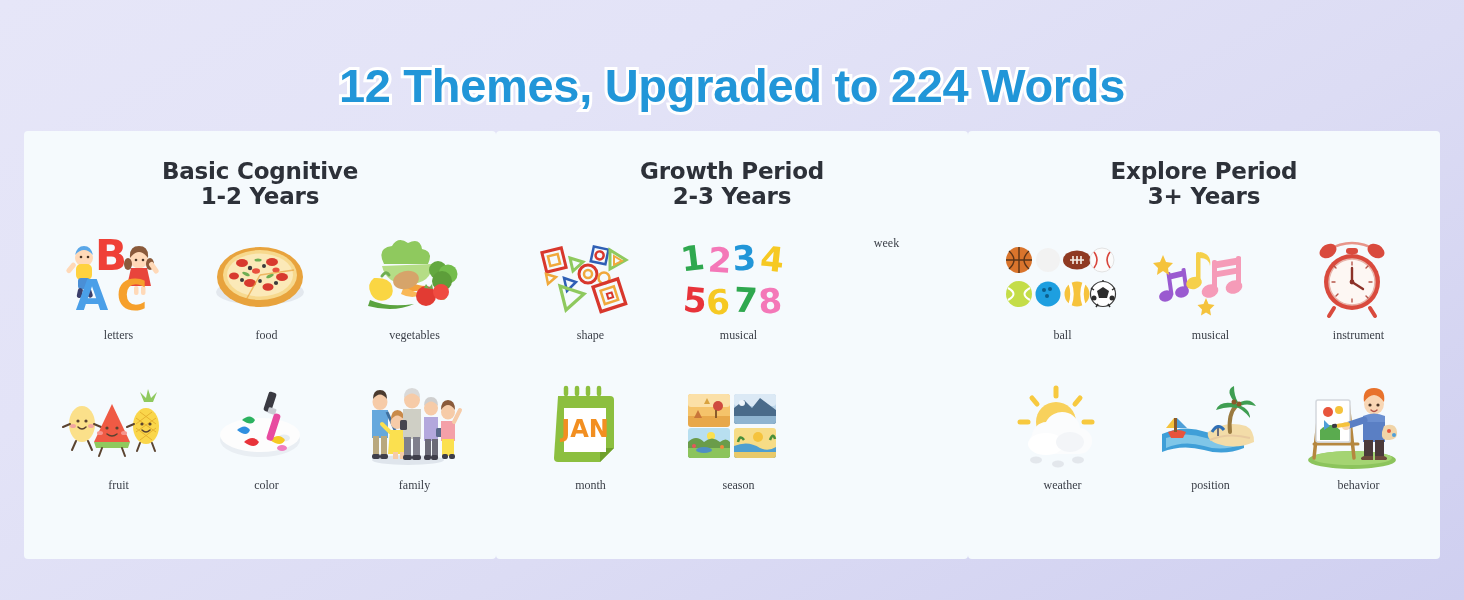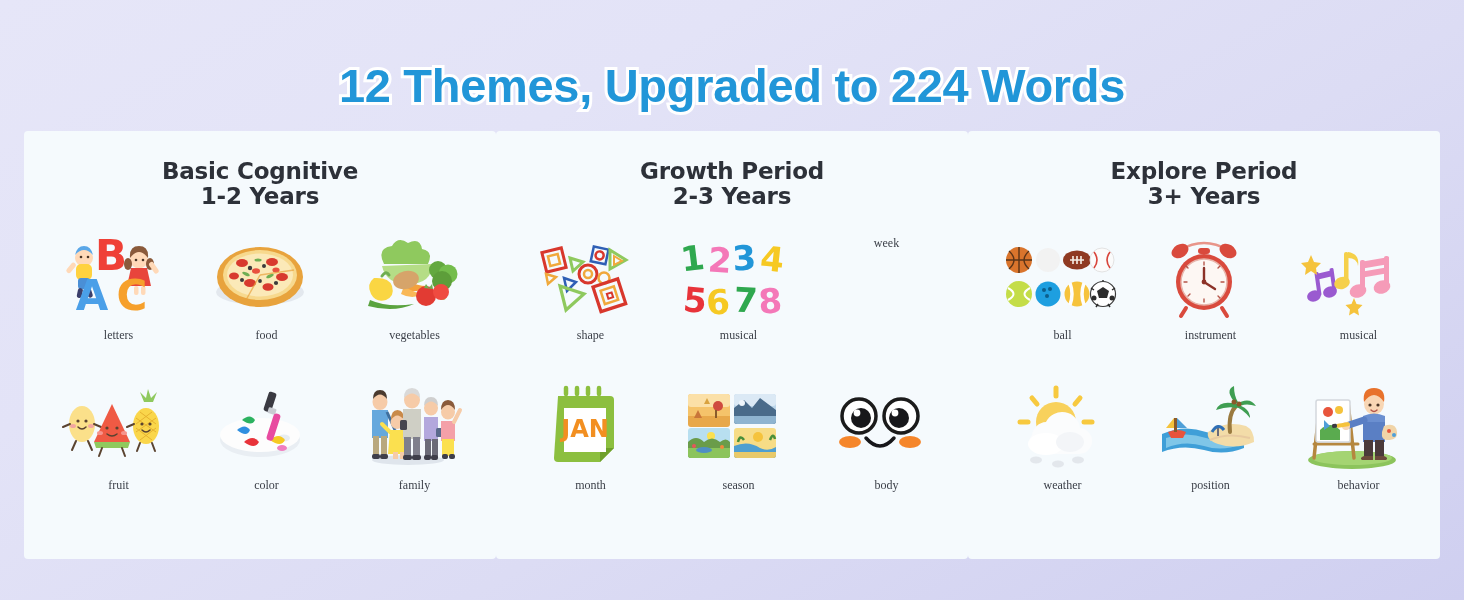--- a/index.html
+++ b/index.html
@@ -452,36 +452,20 @@
               <path d="M56 66 q14 -6 26 2 q8 4 16 -1 v8 a3 3 0 0 1 -3 3 h-36 a3 3 0 0 1 -3 -3z" fill="#4f9fd0"></path>
               <path d="M56 72 h42 v3 a3 3 0 0 1 -3 3 h-36 a3 3 0 0 1 -3 -3z" fill="#e8c96a"></path>
               <path d="M60 62 q2 -8 6 -2" stroke="#4a8f3a" stroke-width="2.5" fill="none"></path>
               <path d="M92 60 q3 -8 5 -1" stroke="#4a8f3a" stroke-width="2.5" fill="none"></path>
             </g>
           </svg>
         </div>
         <div class="cell-label">season</div>
       </div>
 
-      <div class="cell">
-        <div class="art">
-          <svg viewBox="0 0 108 92" width="108" height="92">
-            <circle cx="33" cy="36" r="17" fill="#ffffff" stroke="#1b1b1b" stroke-width="3.5"></circle>
-            <circle cx="75" cy="36" r="17" fill="#ffffff" stroke="#1b1b1b" stroke-width="3.5"></circle>
-            <circle cx="35" cy="38" r="10" fill="#17171a"></circle>
-            <circle cx="73" cy="38" r="10" fill="#17171a"></circle>
-            <circle cx="31" cy="33" r="3.4" fill="#ffffff"></circle>
-            <circle cx="69" cy="33" r="3.4" fill="#ffffff"></circle>
-            <ellipse cx="24" cy="62" rx="11" ry="6" fill="#f5862b"></ellipse>
-            <ellipse cx="84" cy="62" rx="11" ry="6" fill="#f5862b"></ellipse>
-            <path d="M40 58 q14 16 28 0" stroke="#17171a" stroke-width="3.5" fill="none" stroke-linecap="round"></path>
-          </svg>
-        </div>
-        <div class="cell-label">body</div>
-      </div>
 
     </div>
   </div>
 
   <div class="card">
     <div class="card-heading">Explore Period
 3+ Years</div>
     <div class="grid">
 
       <div class="cell">
@@ -519,20 +503,54 @@
             <g>
               <circle cx="101" cy="64" r="12.5" fill="#ffffff" stroke="#3a3a3a" stroke-width="1.2"></circle>
               <path d="M101 57 l6 4 l-2 7 h-8 l-2 -7z" fill="#2c2c2c"></path>
               <path d="M101 51 v-1 M92 60 l-3 -2 M110 60 l3 -2 M96 74 l-2 3 M106 74 l2 3" stroke="#2c2c2c" stroke-width="1.5"></path>
               <circle cx="92" cy="68" r="2.5" fill="#2c2c2c"></circle>
               <circle cx="110" cy="68" r="2.5" fill="#2c2c2c"></circle>
             </g>
           </svg>
         </div>
         <div class="cell-label">ball</div>
+      </div>
+
+      <div class="cell">
+        <div class="art">
+          <svg viewBox="0 0 108 92" width="108" height="92">
+
+            <g fill="#9a5ad0">
+              <rect x="18" y="42" width="4" height="24" rx="1.5" transform="rotate(-8 20 54)"></rect>
+              <rect x="33" y="38" width="4" height="24" rx="1.5" transform="rotate(-8 35 50)"></rect>
+              <path d="M18 44 l17 -4 v6 l-17 4z"></path>
+              <ellipse cx="16" cy="66" rx="7" ry="5.5" transform="rotate(-18 16 66)"></ellipse>
+              <ellipse cx="32" cy="62" rx="7" ry="5.5" transform="rotate(-18 32 62)"></ellipse>
+            </g>
+
+            <g fill="#f5d04a">
+              <rect x="46" y="22" width="4.5" height="30" rx="2"></rect>
+              <path d="M50 22 q12 2 10 14 q-1 -8 -10 -8z"></path>
+              <ellipse cx="44" cy="53" rx="8" ry="6" transform="rotate(-18 44 53)"></ellipse>
+            </g>
+
+            <g fill="#f59bb8">
+              <rect x="62" y="30" width="5" height="30" rx="2"></rect>
+              <rect x="86" y="26" width="5" height="30" rx="2"></rect>
+              <path d="M62 32 l29 -5 v7 l-29 5z"></path>
+              <path d="M62 42 l29 -5 v6 l-29 5z"></path>
+              <ellipse cx="60" cy="61" rx="8.5" ry="6.5" transform="rotate(-18 60 61)"></ellipse>
+              <ellipse cx="84" cy="57" rx="8.5" ry="6.5" transform="rotate(-18 84 57)"></ellipse>
+            </g>
+
+            <path d="M13 25 l3 7 l7 1 l-5 5 l1 7 l-6 -4 l-6 4 l1 -7 l-5 -5 l7 -1z" fill="#f5c33c"></path>
+            <path d="M56 68 l2.5 6 l6 1 l-4.5 4.5 l1 6 l-5 -3 l-5 3 l1 -6 l-4.5 -4.5 l6 -1z" fill="#f5c33c"></path>
+          </svg>
+        </div>
+        <div class="cell-label">musical</div>
       </div>
 
       <div class="cell">
         <div class="art">
           <svg viewBox="0 0 108 92" width="108" height="92">
             <path d="M30 20 q24 -14 48 0" stroke="#e8958a" stroke-width="2.5" fill="none"></path>
             <ellipse cx="30" cy="21" rx="9" ry="6.5" fill="#d94a3d" transform="rotate(-30 30 21)"></ellipse>
             <ellipse cx="78" cy="21" rx="9" ry="6.5" fill="#d94a3d" transform="rotate(30 78 21)"></ellipse>
             <circle cx="54" cy="52" r="28" fill="#d94a3d"></circle>
             <circle cx="54" cy="52" r="23" fill="#fdf7f3"></circle>
@@ -554,54 +572,20 @@
             <path d="M72 78 l5 8" stroke="#d94a3d" stroke-width="4" stroke-linecap="round"></path>
             <rect x="48" y="18" width="12" height="6" rx="3" fill="#d94a3d"></rect>
           </svg>
         </div>
         <div class="cell-label">instrument</div>
       </div>
 
       <div class="cell">
         <div class="art">
           <svg viewBox="0 0 108 92" width="108" height="92">
-
-            <g fill="#9a5ad0">
-              <rect x="18" y="42" width="4" height="24" rx="1.5" transform="rotate(-8 20 54)"></rect>
-              <rect x="33" y="38" width="4" height="24" rx="1.5" transform="rotate(-8 35 50)"></rect>
-              <path d="M18 44 l17 -4 v6 l-17 4z"></path>
-              <ellipse cx="16" cy="66" rx="7" ry="5.5" transform="rotate(-18 16 66)"></ellipse>
-              <ellipse cx="32" cy="62" rx="7" ry="5.5" transform="rotate(-18 32 62)"></ellipse>
-            </g>
-
-            <g fill="#f5d04a">
-              <rect x="46" y="22" width="4.5" height="30" rx="2"></rect>
-              <path d="M50 22 q12 2 10 14 q-1 -8 -10 -8z"></path>
-              <ellipse cx="44" cy="53" rx="8" ry="6" transform="rotate(-18 44 53)"></ellipse>
-            </g>
-
-            <g fill="#f59bb8">
-              <rect x="62" y="30" width="5" height="30" rx="2"></rect>
-              <rect x="86" y="26" width="5" height="30" rx="2"></rect>
-              <path d="M62 32 l29 -5 v7 l-29 5z"></path>
-              <path d="M62 42 l29 -5 v6 l-29 5z"></path>
-              <ellipse cx="60" cy="61" rx="8.5" ry="6.5" transform="rotate(-18 60 61)"></ellipse>
-              <ellipse cx="84" cy="57" rx="8.5" ry="6.5" transform="rotate(-18 84 57)"></ellipse>
-            </g>
-
-            <path d="M13 25 l3 7 l7 1 l-5 5 l1 7 l-6 -4 l-6 4 l1 -7 l-5 -5 l7 -1z" fill="#f5c33c"></path>
-            <path d="M56 68 l2.5 6 l6 1 l-4.5 4.5 l1 6 l-5 -3 l-5 3 l1 -6 l-4.5 -4.5 l6 -1z" fill="#f5c33c"></path>
-          </svg>
-        </div>
-        <div class="cell-label">musical</div>
-      </div>
-
-      <div class="cell">
-        <div class="art">
-          <svg viewBox="0 0 108 92" width="108" height="92">
             <g stroke="#f7c93f" stroke-width="5" stroke-linecap="round">
               <path d="M54 8 v8"></path>
               <path d="M30 18 l5 6"></path>
               <path d="M78 18 l-5 6"></path>
               <path d="M18 42 h8"></path>
               <path d="M90 42 h-8"></path>
             </g>
             <circle cx="54" cy="42" r="20" fill="#f8d15c"></circle>
             <path d="M30 55 a15 15 0 0 1 14 -13 a18 18 0 0 1 34 6 a13 13 0 0 1 -2 26 h-40 a12 12 0 0 1 -6 -19z" fill="#fbfcfd"></path>
             <ellipse cx="44" cy="64" rx="18" ry="11" fill="#ffffff"></ellipse>

